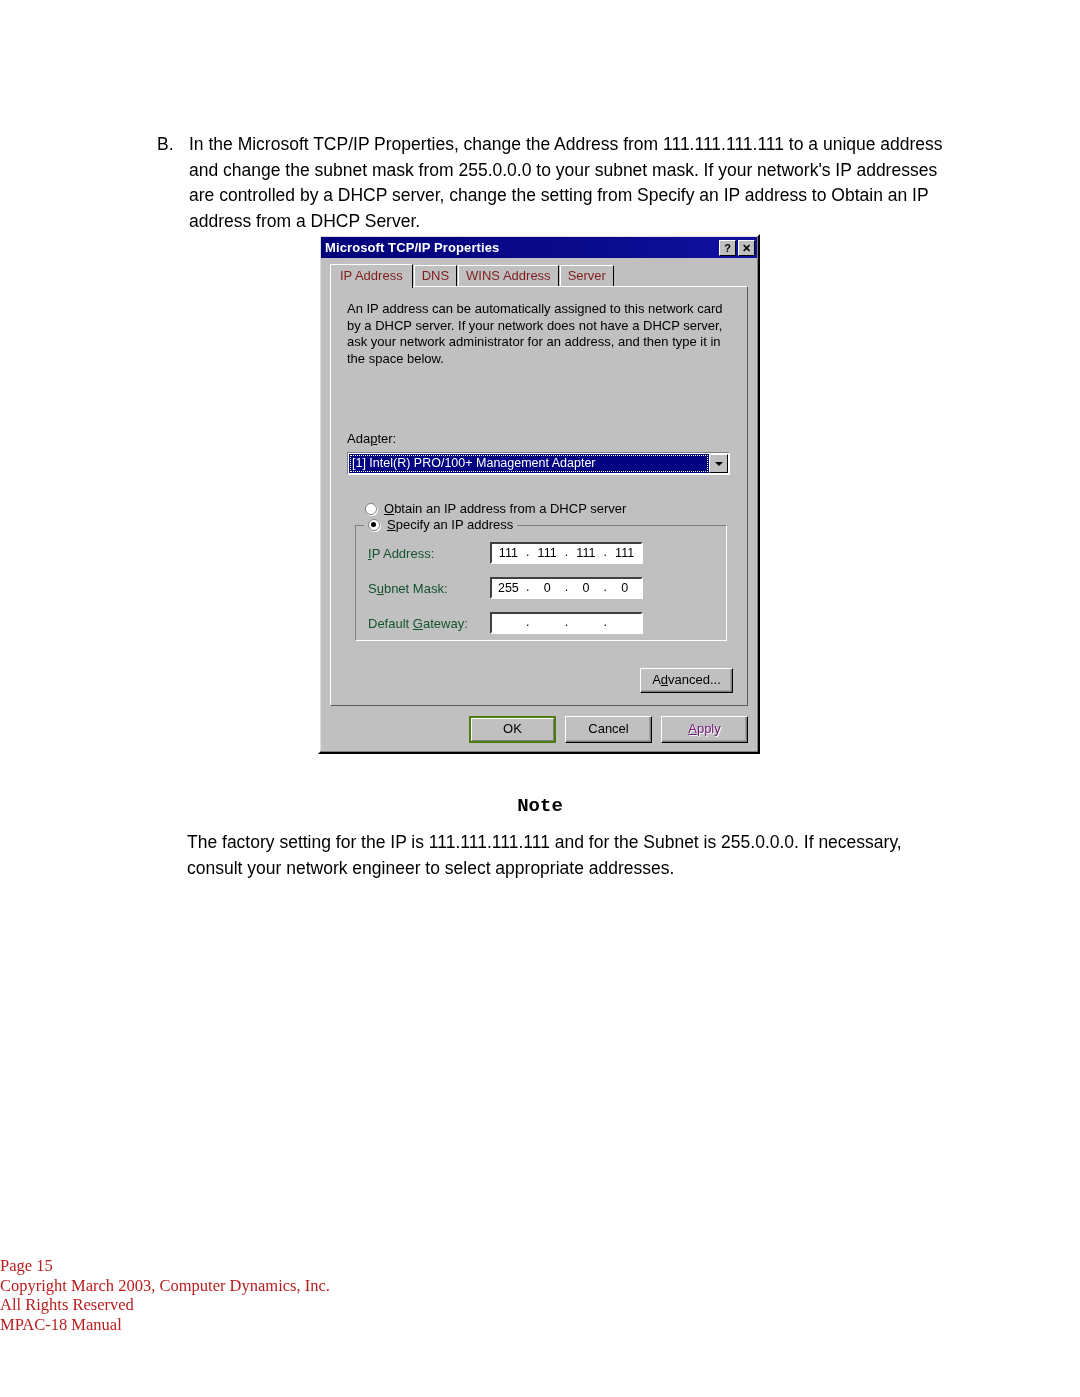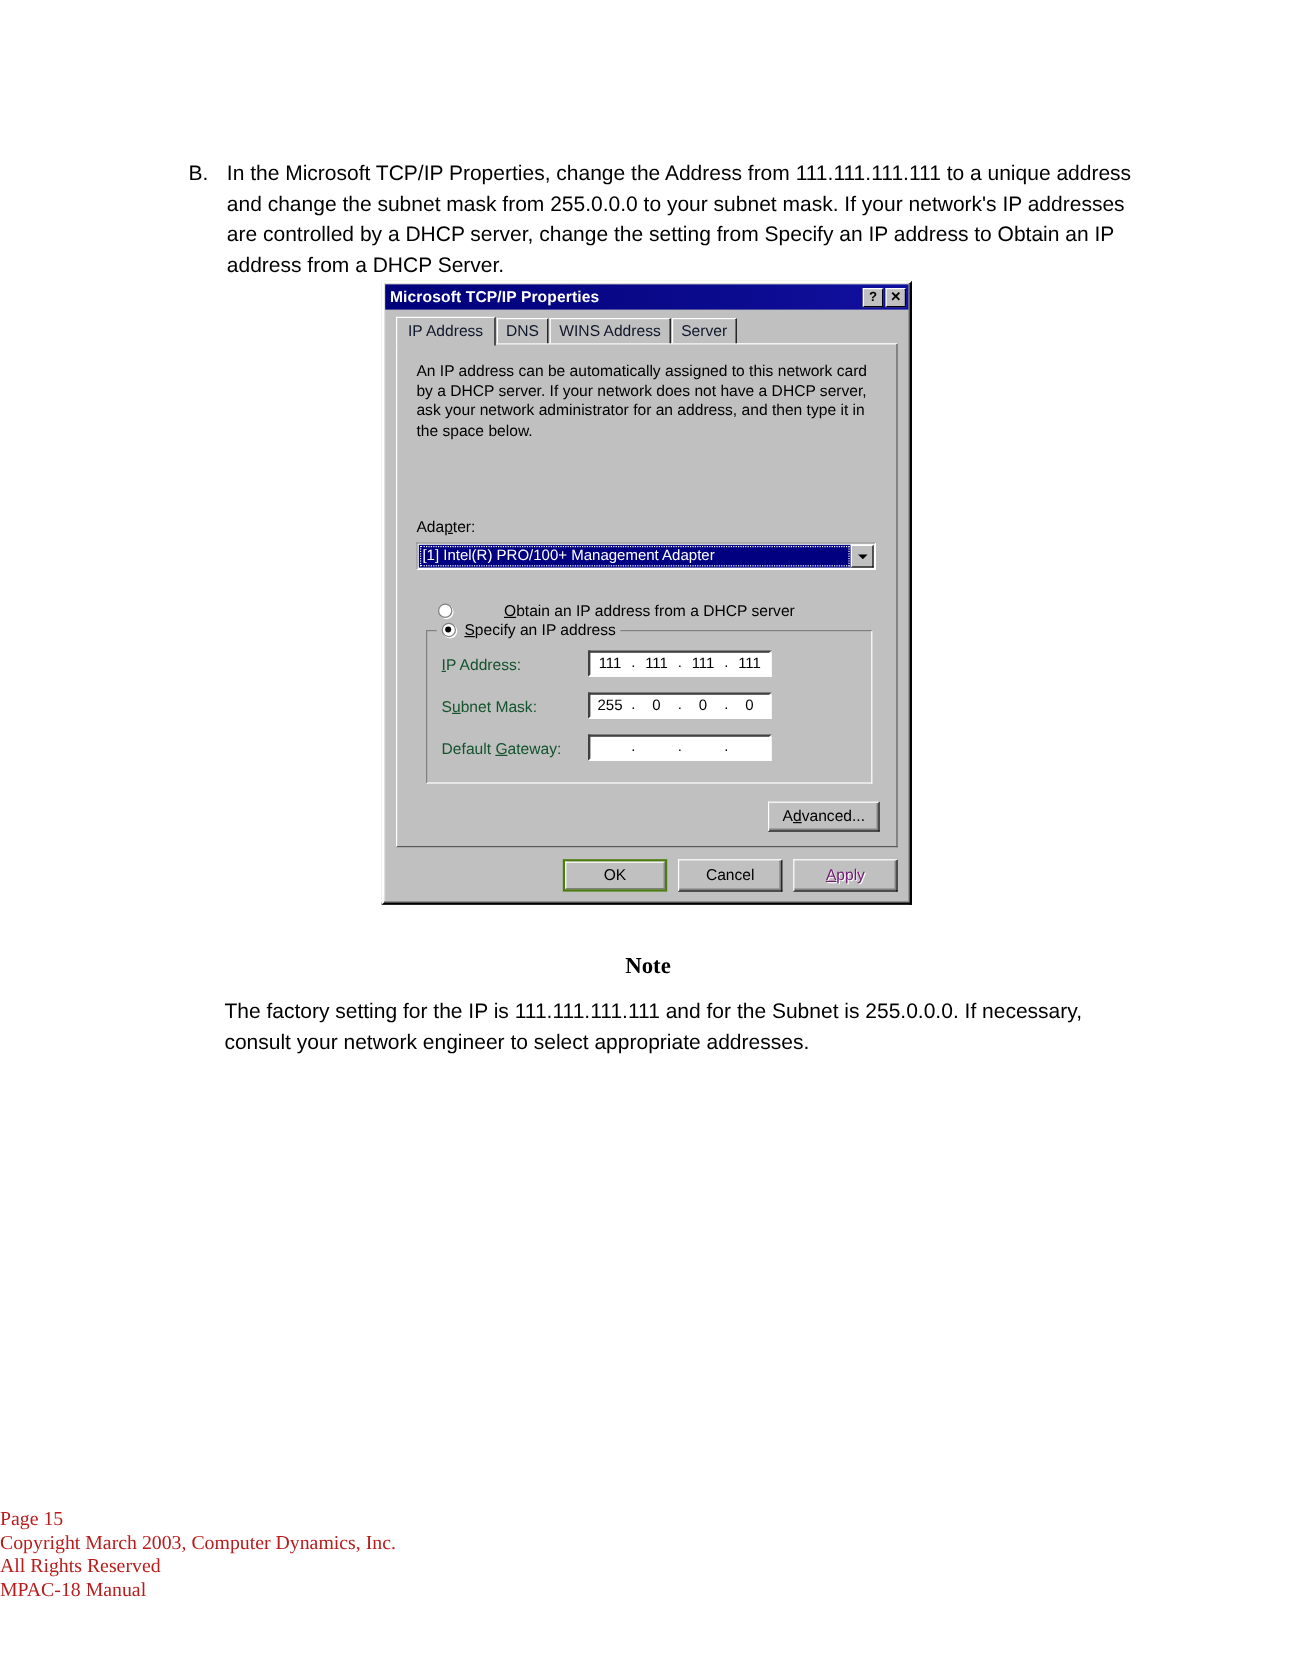--- a/index.html
+++ b/index.html
@@ -111,21 +111,21 @@
     position: relative;
     z-index: 3;
   }
   .tab {
     height: 21px;
     padding: 0 7px;
     margin-right: 1px;
     background: #c0c0c0;
     font-size: 13px;
     line-height: 20px;
-    color: #0f172a;
+    color: #7f1d1d;
     border-top: 1.5px solid #ffffff;
     border-left: 1.5px solid #ffffff;
     border-right: 1.5px solid #000000;
     border-bottom: none;
     box-sizing: border-box;
     white-space: nowrap;
     font-family: "Liberation Sans", sans-serif;
   }
   .tab.active {
     height: 24px;
@@ -210,21 +210,20 @@
     border-left: 4px solid transparent;
     border-right: 4px solid transparent;
     border-top: 4px solid #000000;
   }
 
   .radio-row {
     display: flex;
     align-items: center;
     font-size: 13px;
     color: #000000;
-    gap: 36px;
   }
   .radio-dhcp { margin-top: 26px; margin-left: 18px; }
 
   .radio {
     width: 12px; height: 12px;
     flex: 0 0 12px;
     border-radius: 50%;
     background: #ffffff;
     border: 1.5px solid #808080;
     box-shadow: 1px 1px 0 #ffffff;
@@ -242,21 +241,21 @@
   }
 
   .groupbox {
     margin-top: 9px;
     margin-left: 8px;
     width: 372px;
     border: 1.5px solid #ffffff;
     border-top-color: #808080;
     border-left-color: #808080;
     box-sizing: border-box;
-    padding: 16px 12px 18px 12px;
+    padding: 16px 12px 6px 12px;
     position: relative;
   }
   .group-legend {
     position: absolute;
     top: -9px;
     left: 8px;
     background: #c0c0c0;
     padding: 0 4px;
     display: flex;
     align-items: center;
@@ -357,21 +356,21 @@
 
   
   .note-heading {
     position: absolute;
     left: 0;
     top: 795px;
     width: 1080px;
     text-align: center;
     font-size: 19px;
     font-weight: bold;
-    font-family: Liberation Serif, serif;
+    font-family: Liberation Mono, monospace;
   }
   .note-body {
     position: absolute;
     left: 187px;
     top: 830px;
     width: 762px;
     font-size: 17.5px;
     line-height: 25.5px;
     font-family: "Liberation Sans", sans-serif;
   }

